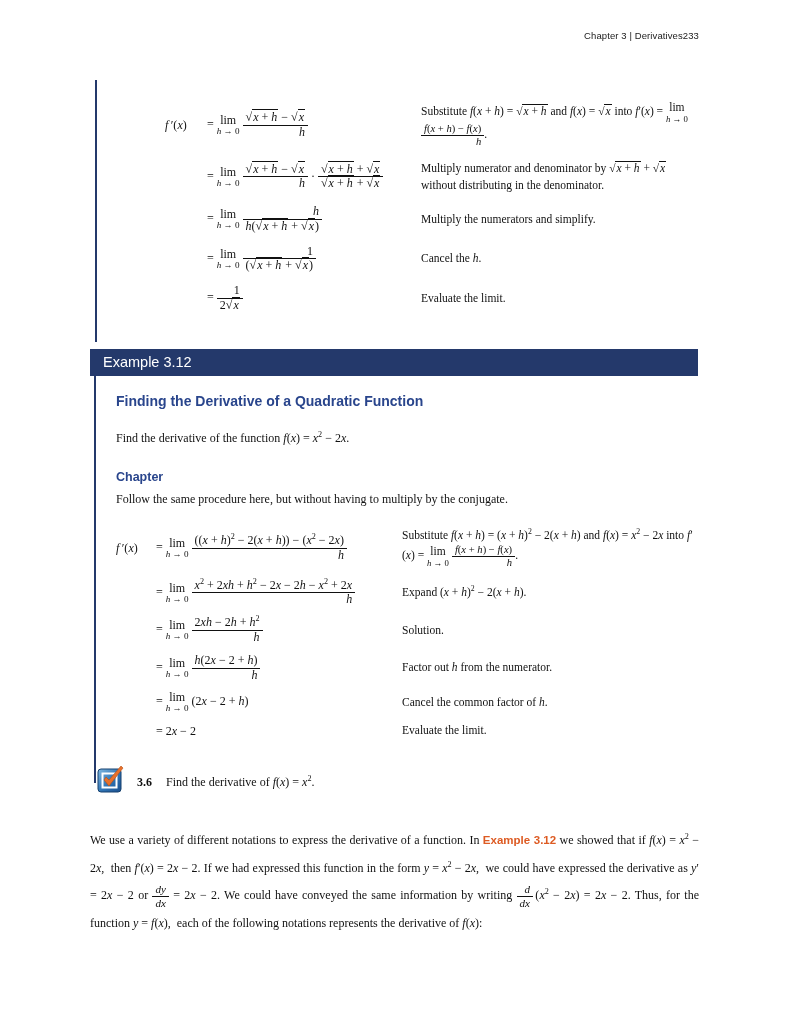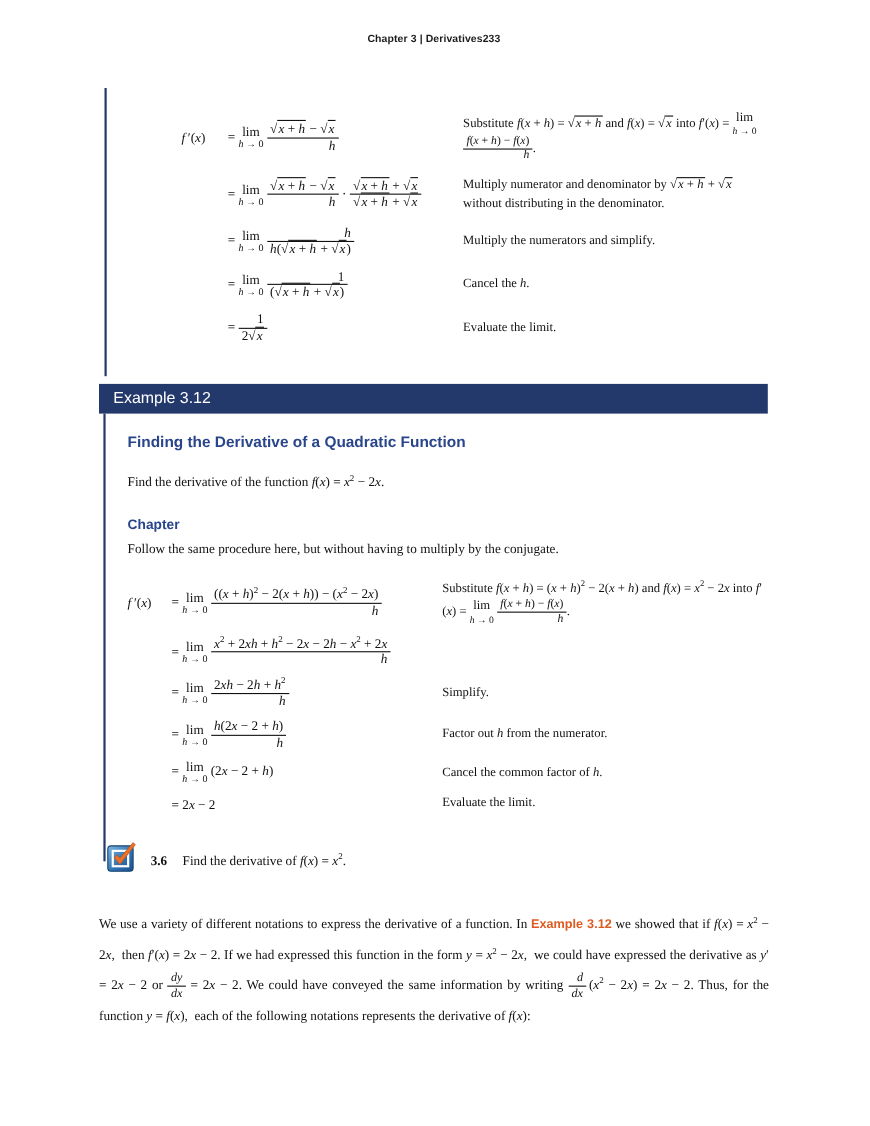--- a/index.html
+++ b/index.html
@@ -5,23 +5,23 @@
   * { margin:0; padding:0; box-sizing:border-box; }
   html,body { background:#ffffff; }
   body {
     width:791px; height:1024px; position:relative;
     font-family:"Liberation Serif", serif;
     color:#111111; overflow:hidden;
   }
   
   .pg-header {
     position:absolute; top:30px; left:90px; right:92px;
-    display:flex; justify-content:center;
+    display:flex; justify-content:flex-end;
     font-family:"Liberation Sans", sans-serif;
-    font-size:9.5px; color:#1a1a1a; letter-spacing:.1px;font-weight:bold;
+    font-size:9.5px; color:#1a1a1a; letter-spacing:.1px;
   }
   
   i { font-style:italic; }
   sup { font-size:.68em; vertical-align:super; line-height:0; }
   .fr { display:inline-block; vertical-align:middle; text-align:right; line-height:1.15; }
   .fr .nu { display:block; padding:0 3px; }
   .fr .de { display:block; border-top:1px solid #111; padding:0 3px; }
   .fi { font-size:.92em; }
   .lm { display:inline-block; vertical-align:middle; text-align:center; line-height:1; margin-right:3px; }
   .lm .l { display:block; font-style:normal; }
@@ -126,25 +126,26 @@
     <div class="ex-sol-intro">Follow the same procedure here, but without having to multiply by the conjugate.</div>
     <div class="deriv">
       <div class="eqrow">
         <span class="eq-lhs"><i>f</i> ′(<i>x</i>)</span>
         <span class="eq-math">= <span class="lm"><span class="l">lim</span><span class="s"><i>h</i> → 0</span></span><span class="fr"><span class="nu">((<i>x</i> + <i>h</i>)<sup>2</sup> − 2(<i>x</i> + <i>h</i>)) − (<i>x</i><sup>2</sup> − 2<i>x</i>)</span><span class="de"><i>h</i></span></span></span>
         <span class="eq-note">Substitute <i>f</i>(<i>x</i> + <i>h</i>) = (<i>x</i> + <i>h</i>)<sup>2</sup> − 2(<i>x</i> + <i>h</i>) and <i>f</i>(<i>x</i>) = <i>x</i><sup>2</sup> − 2<i>x</i> into <i>f</i>′(<i>x</i>) = <span class="lm"><span class="l">lim</span><span class="s"><i>h</i> → 0</span></span><span class="fr fi"><span class="nu"><i>f</i>(<i>x</i> + <i>h</i>) − <i>f</i>(<i>x</i>)</span><span class="de"><i>h</i></span></span>.</span>
       </div>
       <div class="eqrow">
         <span class="eq-lhs"></span>
         <span class="eq-math">= <span class="lm"><span class="l">lim</span><span class="s"><i>h</i> → 0</span></span><span class="fr"><span class="nu"><i>x</i><sup>2</sup> + 2<i>xh</i> + <i>h</i><sup>2</sup> − 2<i>x</i> − 2<i>h</i> − <i>x</i><sup>2</sup> + 2<i>x</i></span><span class="de"><i>h</i></span></span></span>
+        <span class="eq-note">Expand (<i>x</i> + <i>h</i>)<sup>2</sup> − 2(<i>x</i> + <i>h</i>).</span>
       </div>
       <div class="eqrow">
         <span class="eq-lhs"></span>
         <span class="eq-math">= <span class="lm"><span class="l">lim</span><span class="s"><i>h</i> → 0</span></span><span class="fr"><span class="nu">2<i>xh</i> − 2<i>h</i> + <i>h</i><sup>2</sup></span><span class="de"><i>h</i></span></span></span>
-        <span class="eq-note">Simplify.</span>
+        <span class="eq-note">Solution.</span>
       </div>
       <div class="eqrow">
         <span class="eq-lhs"></span>
         <span class="eq-math">= <span class="lm"><span class="l">lim</span><span class="s"><i>h</i> → 0</span></span><span class="fr"><span class="nu"><i>h</i>(2<i>x</i> − 2 + <i>h</i>)</span><span class="de"><i>h</i></span></span></span>
         <span class="eq-note">Factor out <i>h</i> from the numerator.</span>
       </div>
       <div class="eqrow">
         <span class="eq-lhs"></span>
         <span class="eq-math">= <span class="lm"><span class="l">lim</span><span class="s"><i>h</i> → 0</span></span>(2<i>x</i> − 2 + <i>h</i>)</span>
         <span class="eq-note">Cancel the common factor of <i>h</i>.</span>

